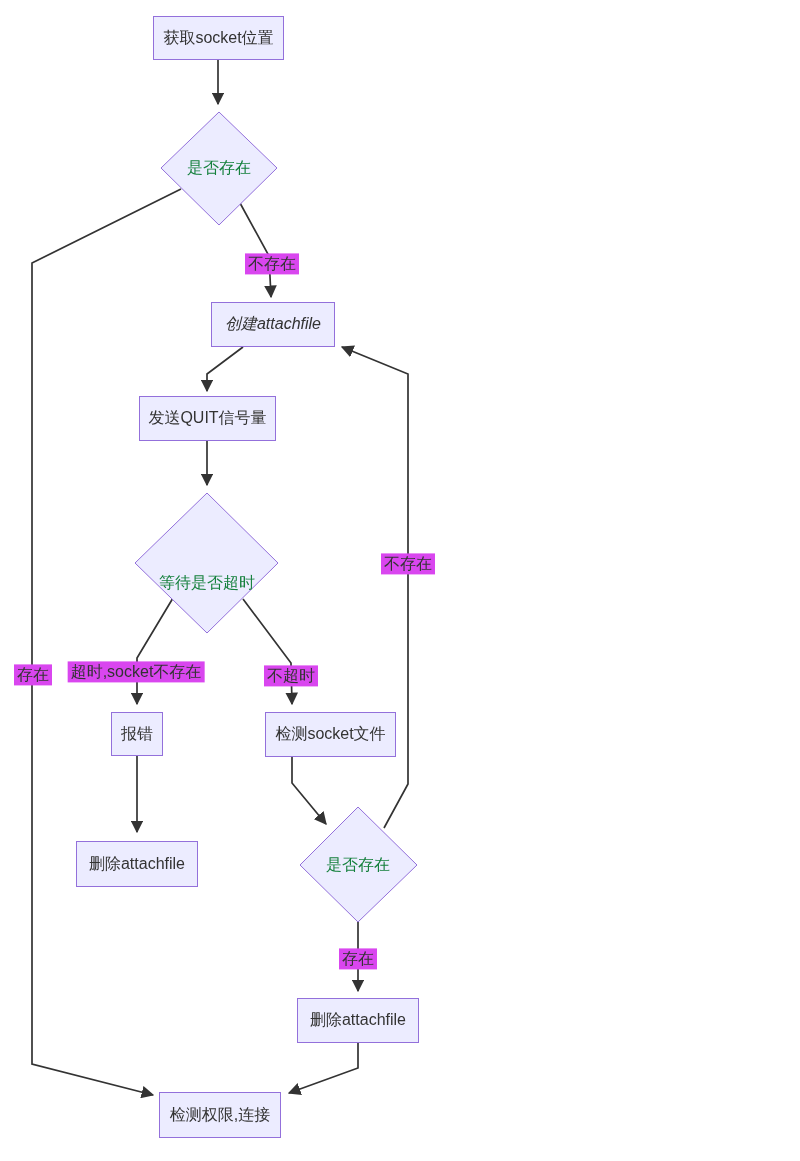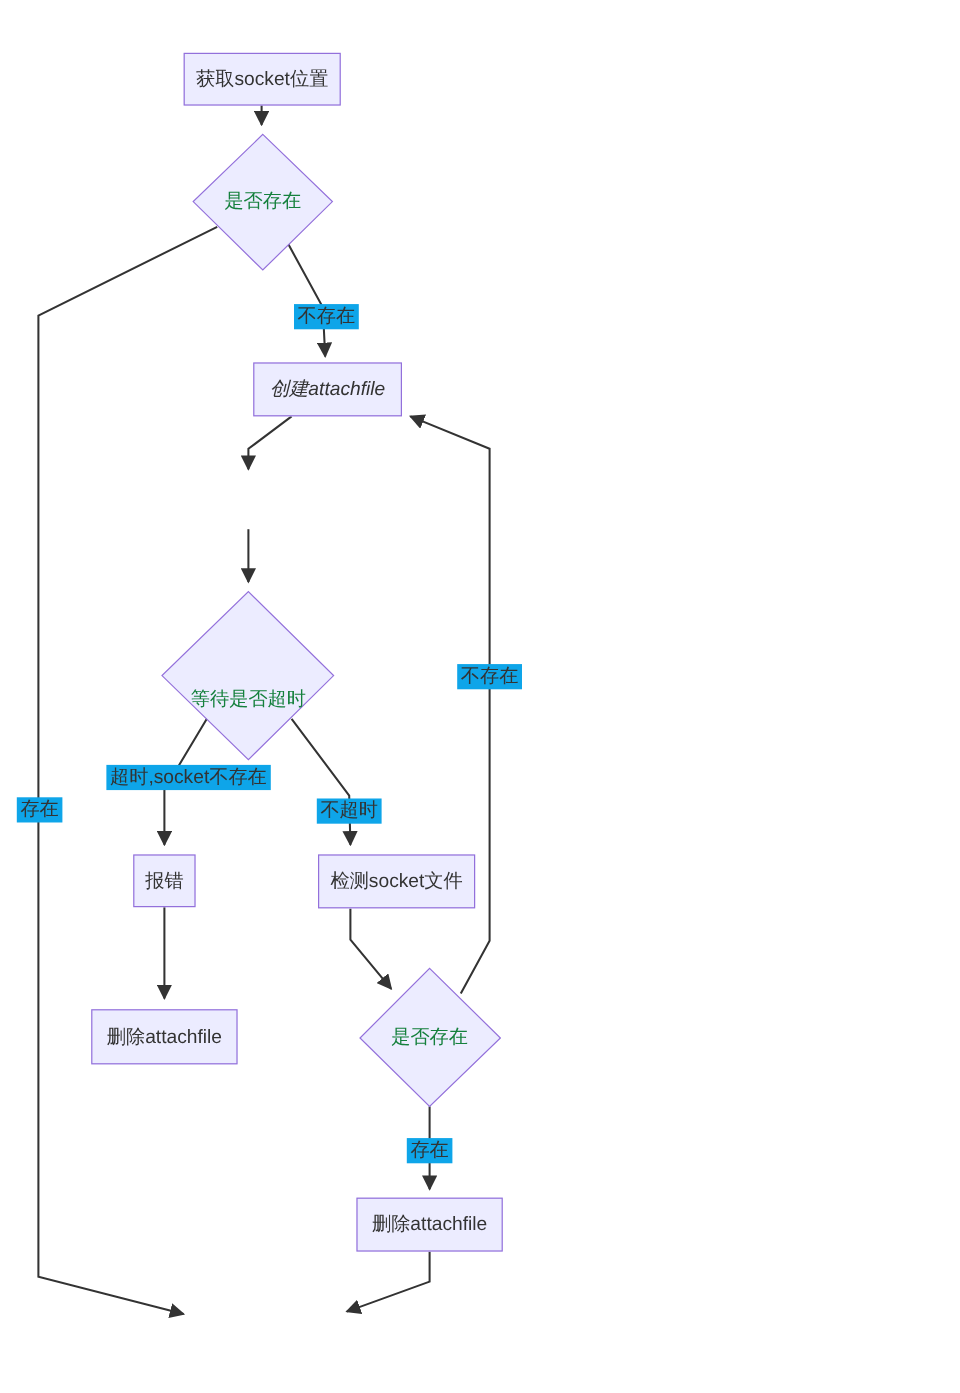--- a/index.html
+++ b/index.html
@@ -32,21 +32,21 @@
   .diamond-label {
     position: absolute;
     transform: translate(-50%, -50%);
     font-size: 16px;
     color: #15803d;
     white-space: nowrap;
   }
   .edge-label {
     position: absolute;
     transform: translate(-50%, -50%);
-    background: #0ea5e9;
+    background: #d946ef;
     padding: 1px 3px;
     font-size: 16px;
     color: #333333;
     white-space: nowrap;
     line-height: 1.2;
   }
 </style>
 </head>
 <body>
 
@@ -86,45 +86,47 @@
       <polyline points="358,1043 358,1068 289,1093" marker-end="url(#arrowhead)"></polyline>
     </g>
 
     <g fill="#ECECFF" stroke="#9370DB" stroke-width="1">
       <polygon points="219,112 277,168 219,225 161,168"></polygon>
       <polygon points="207,493 278,563 207,633 135,563"></polygon>
       <polygon points="358,807 417,865 358,922 300,865"></polygon>
     </g>
   </svg>
 
-  <div class="node" style="left:153px; top:16px; width:131px; height:44px;margin-top:28px;">获取socket位置</div>
+  <div class="node" style="left:153px; top:16px; width:131px; height:44px;">获取socket位置</div>
 
   <div class="node" style="left:211px; top:302px; width:124px; height:45px;font-style:italic;">创建attachfile</div>
 
+  <div class="node" style="left:139px; top:396px; width:137px; height:45px;">发送QUIT信号量</div>
 
   <div class="node" style="left:111px; top:712px; width:52px; height:44px;">报错</div>
 
   <div class="node" style="left:227px; top:712px; width:131px; height:45px;margin-left:38px;">检测socket文件</div>
 
   <div class="node" style="left:76px; top:841px; width:122px; height:46px;">删除attachfile</div>
 
   <div class="node" style="left:297px; top:998px; width:122px; height:45px;">删除attachfile</div>
 
+  <div class="node" style="left:159px; top:1092px; width:122px; height:46px;">检测权限,连接</div>
 
   <div class="diamond-label" style="left:219px; top:168px;">是否存在</div>
 
   <div class="diamond-label" style="left:207px; top:563px;margin-top:20px;">等待是否超时</div>
 
   <div class="diamond-label" style="left:358px; top:865px;">是否存在</div>
 
   <div class="edge-label" style="left:272px; top:264px;">不存在</div>
 
   <div class="edge-label" style="left:33px; top:675px;">存在</div>
 
-  <div class="edge-label" style="left:136px; top:648px;margin-left:21px;">超时,socket不存在</div>
+  <div class="edge-label" style="left:136px; top:672px;">超时,socket不存在</div>
 
   <div class="edge-label" style="left:291px; top:676px;">不超时</div>
 
   <div class="edge-label" style="left:408px; top:564px;">不存在</div>
 
   <div class="edge-label" style="left:358px; top:959px;">存在</div>
 
 </div>
 
 </body></html>

